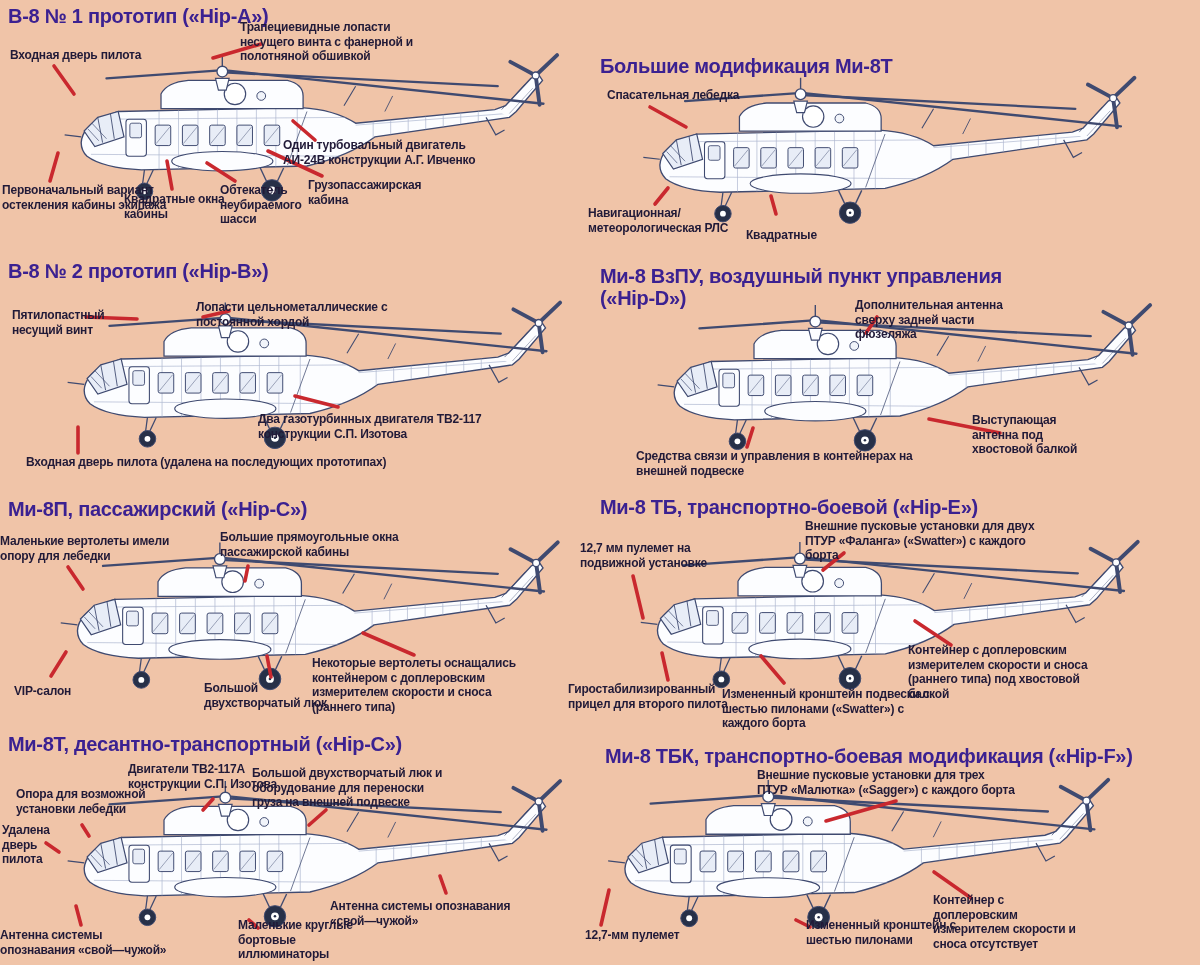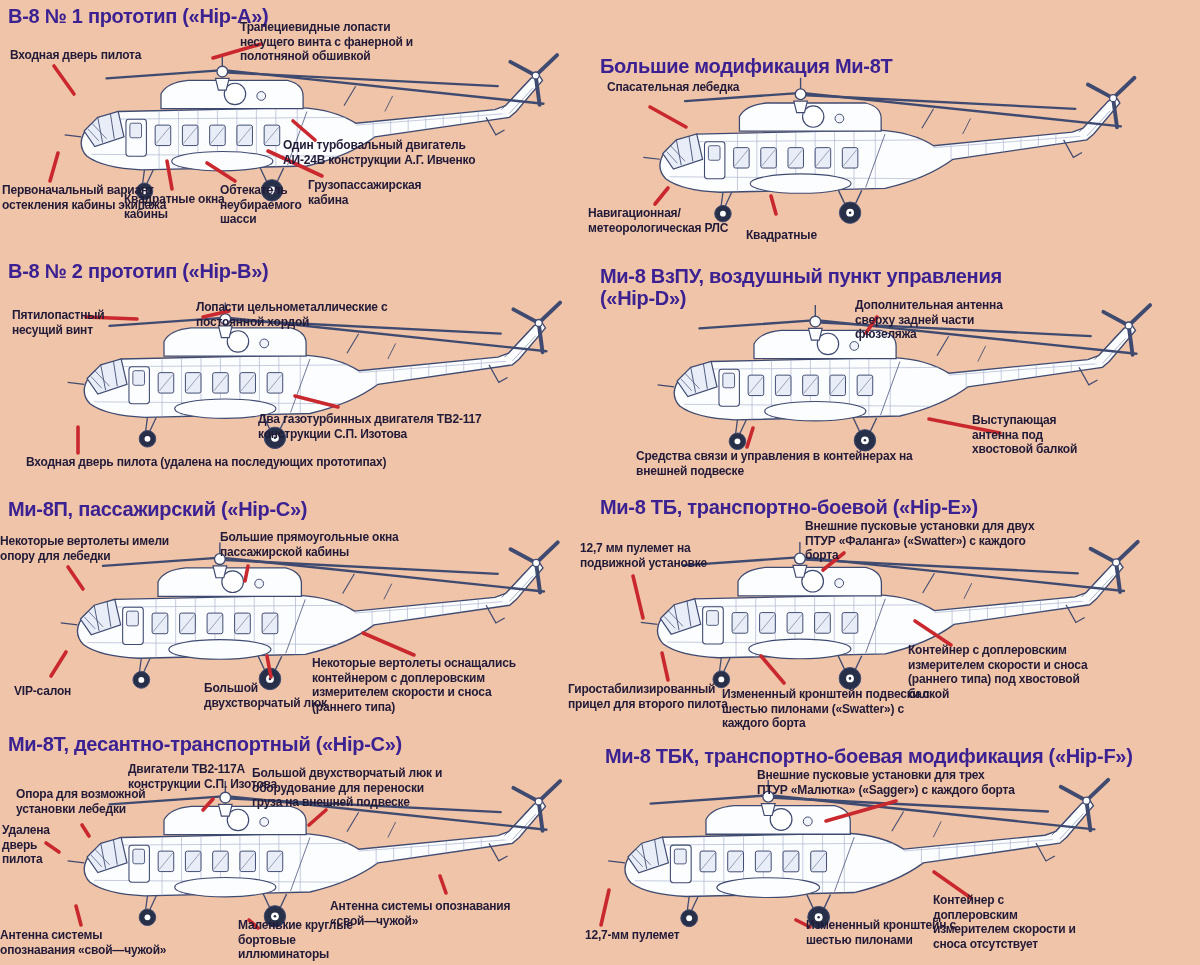--- a/index.html
+++ b/index.html
@@ -199,21 +199,21 @@
     <div class="lbl nw" style="left:10px;top:48px">Входная дверь пилота</div>
     <div class="lbl" style="left:283px;top:138px;width:215px">Один турбовальный двигатель АИ-24В конструкции А.Г. Ивченко</div>
     <div class="lbl" style="left:2px;top:183px;width:168px">Первоначальный вариант остекления кабины экипажа</div>
     <div class="lbl" style="left:124px;top:192px;width:104px">Квадратные окна кабины</div>
     <div class="lbl" style="left:220px;top:183px;width:90px">Обтекатель неубираемого шасси</div>
     <div class="lbl" style="left:308px;top:178px;width:120px">Грузопассажирская кабина</div>
   </section>
 
   <section>
     <h2 class="panel-title" style="left:600px;top:55px">Большие модификация Ми-8Т</h2>
-    <div class="lbl nw" style="left:607px;top:80px">Спасательная лебедка</div>
+    <div class="lbl nw" style="left:607px;top:88px">Спасательная лебедка</div>
     <div class="lbl" style="left:588px;top:206px;width:145px">Навигационная/ метеорологическая РЛС</div>
     <div class="lbl nw" style="left:746px;top:228px">Квадратные</div>
   </section>
 
   <section>
     <h2 class="panel-title" style="left:8px;top:260px">В-8 № 2 прототип («Hip-B»)</h2>
     <div class="lbl" style="left:12px;top:308px;width:108px">Пятилопастный несущий винт</div>
     <div class="lbl" style="left:196px;top:300px;width:205px">Лопасти цельнометаллические с постоянной хордой</div>
     <div class="lbl" style="left:258px;top:412px;width:245px">Два газотурбинных двигателя ТВ2-117 конструкции С.П. Изотова</div>
     <div class="lbl nw" style="left:26px;top:455px">Входная дверь пилота (удалена на последующих прототипах)</div>
@@ -221,21 +221,21 @@
 
   <section>
     <h2 class="panel-title" style="left:600px;top:265px;width:430px">Ми-8 ВзПУ, воздушный пункт управления («Hip-D»)</h2>
     <div class="lbl" style="left:855px;top:298px;width:170px">Дополнительная антенна сверху задней части фюзеляжа</div>
     <div class="lbl" style="left:972px;top:413px;width:128px">Выступающая антенна под хвостовой балкой</div>
     <div class="lbl" style="left:636px;top:449px;width:285px">Средства связи и управления в контейнерах на внешней подвеске</div>
   </section>
 
   <section>
     <h2 class="panel-title" style="left:8px;top:498px">Ми-8П, пассажирский («Hip-C»)</h2>
-    <div class="lbl" style="left:0px;top:534px;width:172px">Некоторые вертолеты имели опору для лебедки</div>
+    <div class="lbl" style="left:0px;top:534px;width:172px">Маленькие вертолеты имели опору для лебедки</div>
     <div class="lbl" style="left:220px;top:530px;width:195px">Большие прямоугольные окна пассажирской кабины</div>
     <div class="lbl nw" style="left:14px;top:684px">VIP-салон</div>
     <div class="lbl" style="left:204px;top:681px;width:140px">Большой двухстворчатый люк</div>
     <div class="lbl" style="left:312px;top:656px;width:205px">Некоторые вертолеты оснащались контейнером с доплеровским измерителем скорости и сноса (раннего типа)</div>
   </section>
 
   <section>
     <h2 class="panel-title" style="left:600px;top:496px">Ми-8 ТБ, транспортно-боевой («Hip-E»)</h2>
     <div class="lbl" style="left:580px;top:541px;width:128px">12,7 мм пулемет на подвижной установке</div>
     <div class="lbl" style="left:805px;top:519px;width:245px">Внешние пусковые установки для двух ПТУР «Фаланга» («Swatter») с каждого борта</div>

